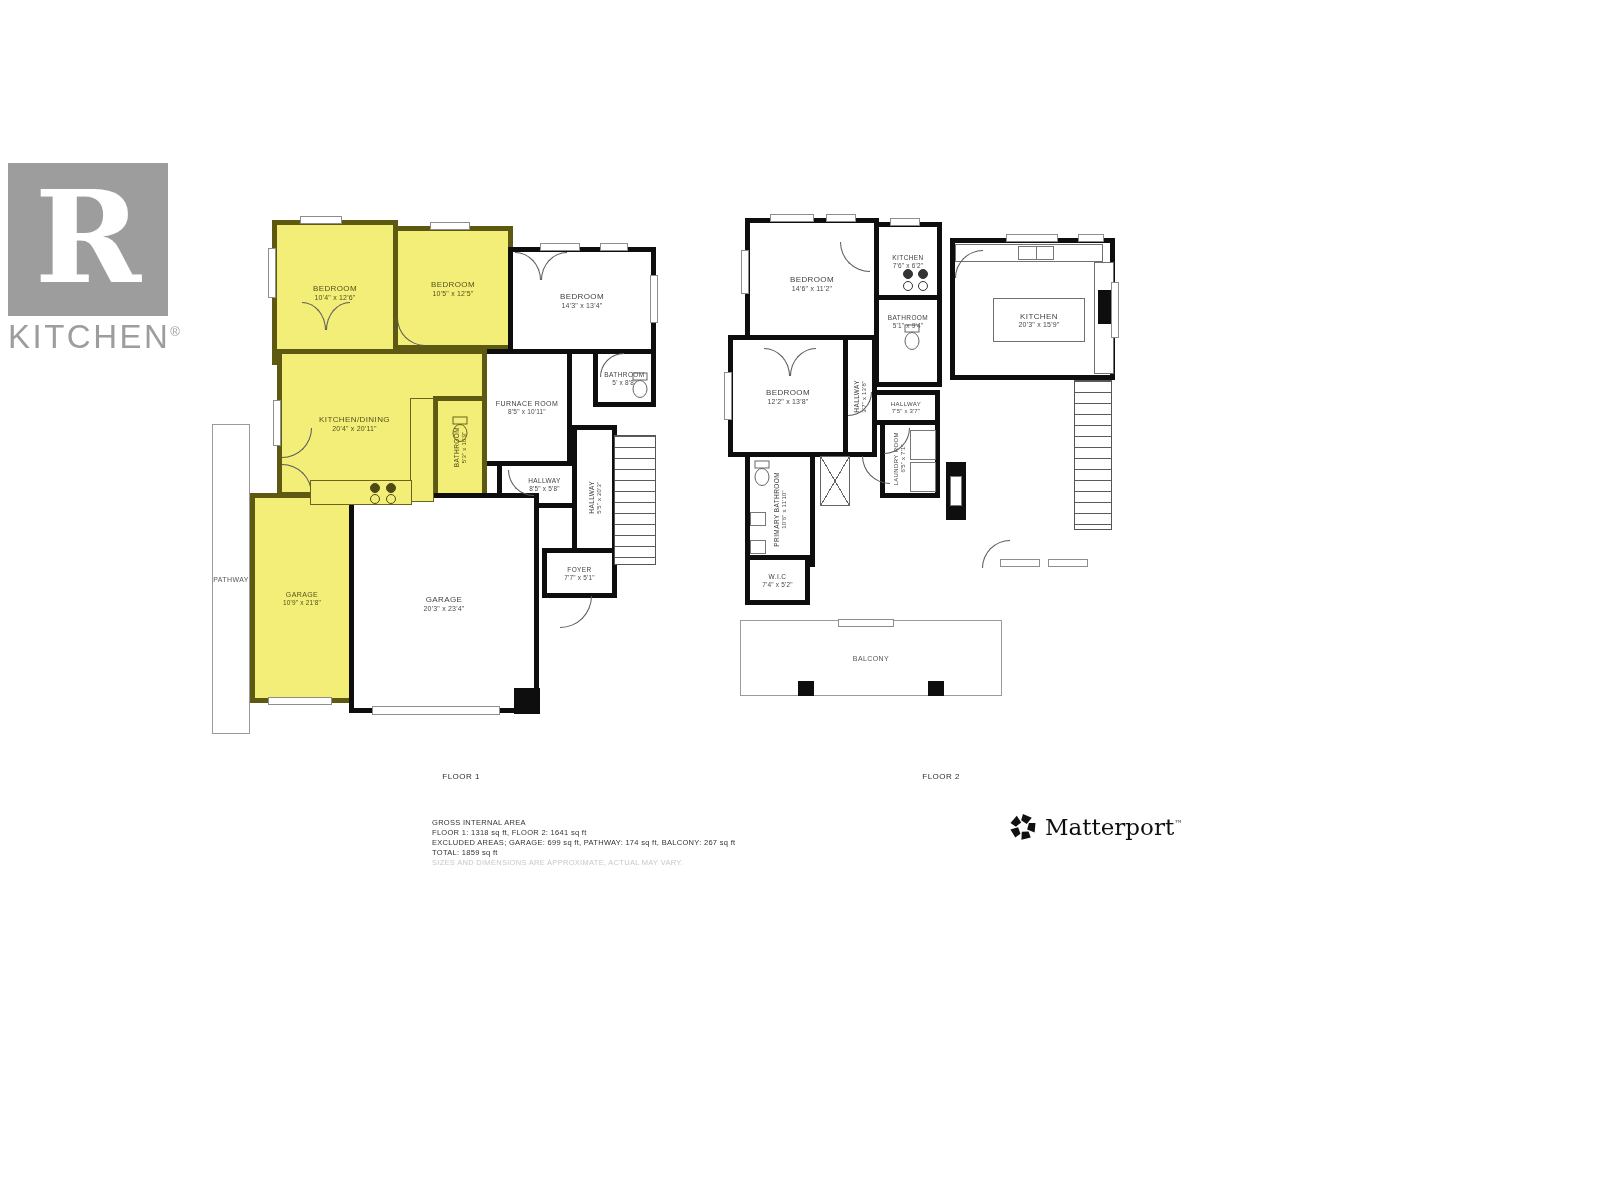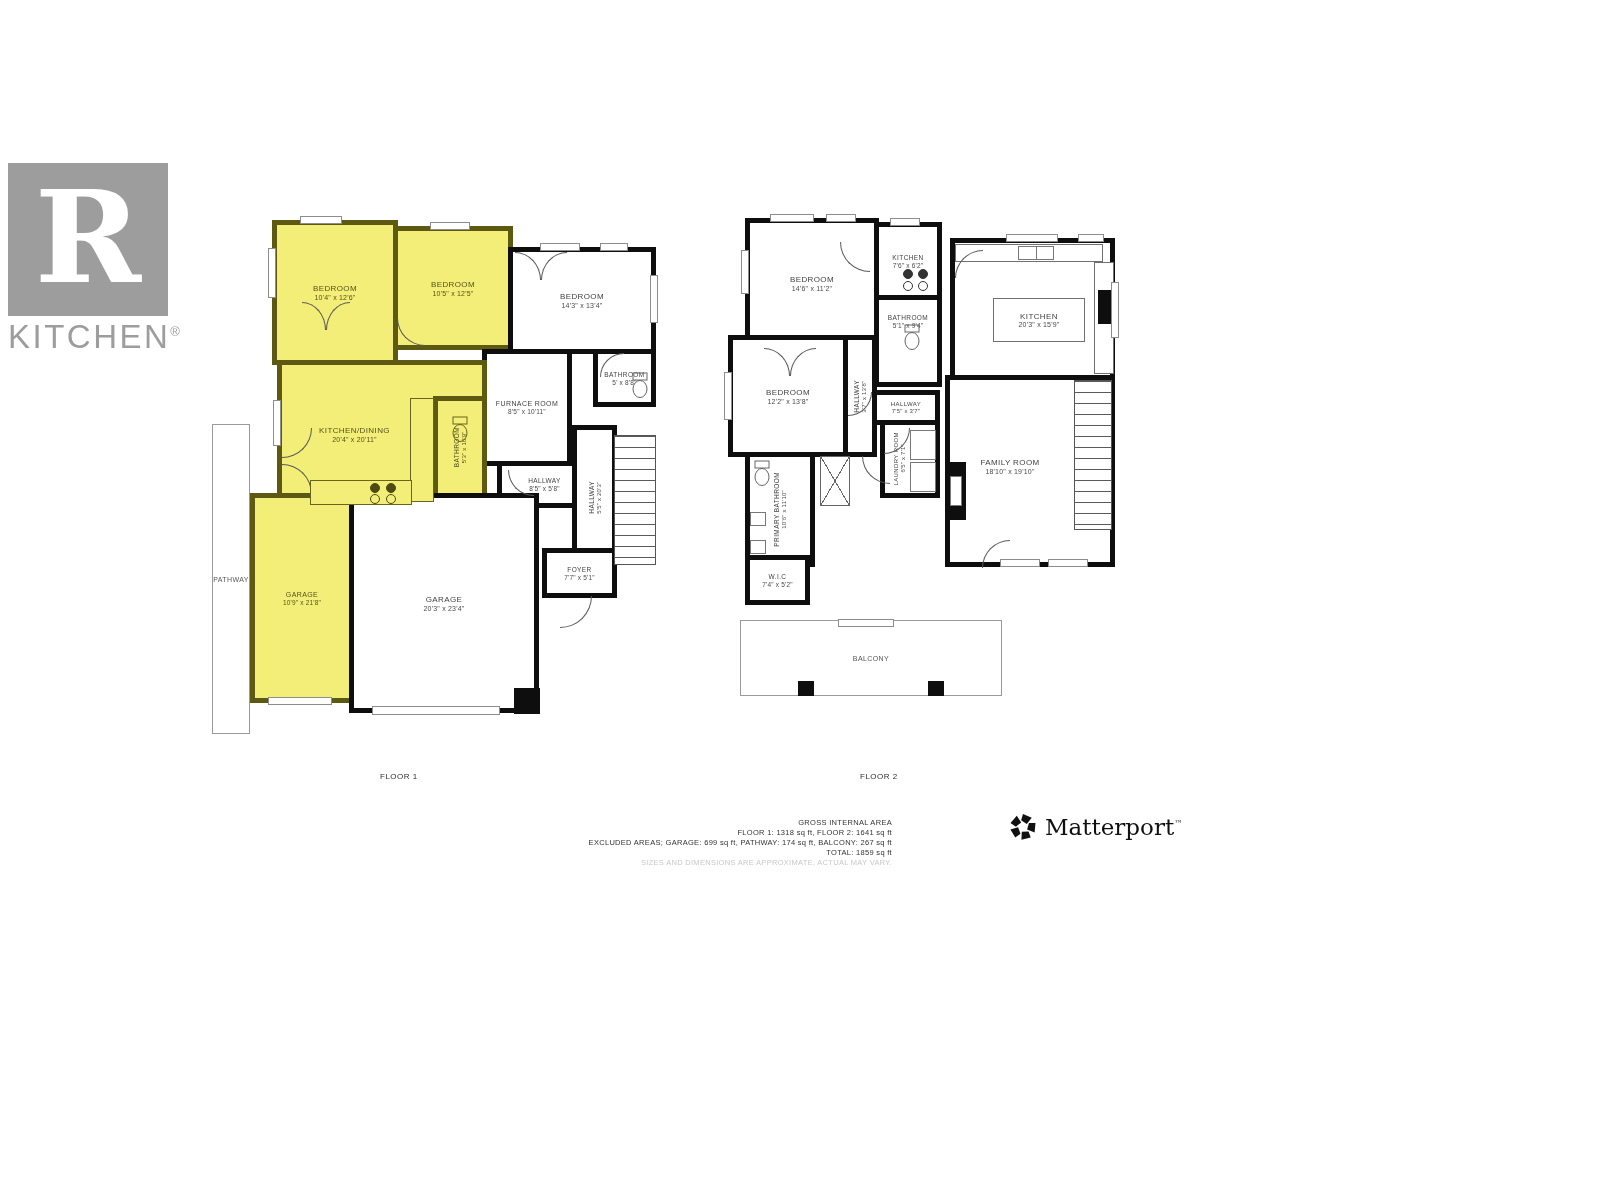--- a/index.html
+++ b/index.html
@@ -36,22 +36,22 @@
   .fix { position:absolute; box-sizing:border-box; border:1px solid #707070; background:#fff; }
   .fix.on-yellow { background:#f3ee78; border-color:#6a641c; }
   .blackbox { position:absolute; background:#0e0e0e; }
   .whitebox { position:absolute; background:#fff; border:1px solid #777; box-sizing:border-box; }
   .xbox { position:absolute; box-sizing:border-box; border:1px solid #666; background:
       linear-gradient(to top right, transparent calc(50% - .5px), #666 calc(50% - .5px), #666 calc(50% + .5px), transparent calc(50% + .5px)),
       linear-gradient(to bottom right, transparent calc(50% - .5px), #666 calc(50% - .5px), #666 calc(50% + .5px), transparent calc(50% + .5px)); }
   .abs { position:absolute; }
 
   
-  .floorcap { position:absolute; font-size:8px; letter-spacing:.5px; color:#2e2e2e; text-align:left; }
-  .footer { position:absolute; left:412px; top:818px; width:480px; text-align:right; color:#333; }
+  .floorcap { position:absolute; font-size:8px; letter-spacing:.5px; color:#2e2e2e; text-align:right; }
+  .footer { position:absolute; left:432px; top:818px; width:480px; text-align:left; color:#333; }
   .footer div { font-size:7.5px; letter-spacing:.3px; line-height:10px; }
   .footer .faint { color:#c8c8c8; }
 
   
   .realtor { position:absolute; left:8px; top:163px; width:172px; }
   .realtor-block { width:160px; height:153px; background:#9d9d9d; display:flex; align-items:center; justify-content:center; }
   .realtor-r { color:#fff; font-family:"DejaVu Serif", serif; font-weight:bold; font-size:128px; line-height:1; margin-top:-6px; }
   .realtor-word { margin-top:2px; font-size:33px; letter-spacing:2.5px; color:#9d9d9d; font-family:"Liberation Sans", sans-serif; }
   .realtor-word sup { font-size:13px; }
 
@@ -99,21 +99,21 @@
         <div class="rname" style="font-size:6.5px">BATHROOM</div>
     <div class="rdims" style="font-size:6.5px">5' x 8'8"</div>
       </div>
   </div>
   <div class="room" style="left:482px;top:349px;width:90px;height:117px">
     <div class="lbl">
         <div class="rname" style="font-size:7px">FURNACE ROOM</div>
     <div class="rdims" style="font-size:6.5px">8'5" x 10'11"</div>
       </div>
   </div>
-  <div class="room yellow" style="left:277px;top:360px;width:210px;height:148px">
+  <div class="room yellow" style="left:277px;top:349px;width:210px;height:148px">
     <div class="lbl" style="margin-right:55px">
         <div class="rname">KITCHEN/DINING</div>
     <div class="rdims">20'4" x 20'11"</div>
       </div>
   </div>
   <div class="room yellow vert" style="left:433px;top:396px;width:54px;height:102px">
     <div class="lbl">
         <div class="rname" style="font-size:6.5px">BATHROOM</div>
     <div class="rdims" style="font-size:6px">5'3" x 10'9"</div>
       </div>
@@ -241,26 +241,20 @@
         <div class="rname" style="font-size:6px">HALLWAY</div>
     <div class="rdims" style="font-size:6px">7'5" x 3'7"</div>
       </div>
   </div>
   <div class="room vert" style="left:880px;top:420px;width:60px;height:78px">
     <div class="lbl" style="margin-right:22px">
         <div class="rname" style="font-size:6px">LAUNDRY ROOM</div>
     <div class="rdims" style="font-size:6px">6'5" x 7'1"</div>
       </div>
   </div>
-  <div class="room" style="left:945px;top:375px;width:170px;height:192px">
-    <div class="lbl" style="margin-right:40px;margin-bottom:10px">
-        <div class="rname">FAMILY ROOM</div>
-    <div class="rdims">18'10" x 19'10"</div>
-      </div>
-  </div>
   <div class="room vert" style="left:745px;top:452px;width:70px;height:115px">
     <div class="lbl">
         <div class="rname" style="font-size:6.5px">PRIMARY BATHROOM</div>
     <div class="rdims" style="font-size:6px">10'6" x 11'10"</div>
       </div>
   </div>
   <div class="room" style="left:745px;top:555px;width:65px;height:50px">
     <div class="lbl">
         <div class="rname" style="font-size:6.5px">W.I.C</div>
     <div class="rdims" style="font-size:6.5px">7'4" x 5'2"</div>

